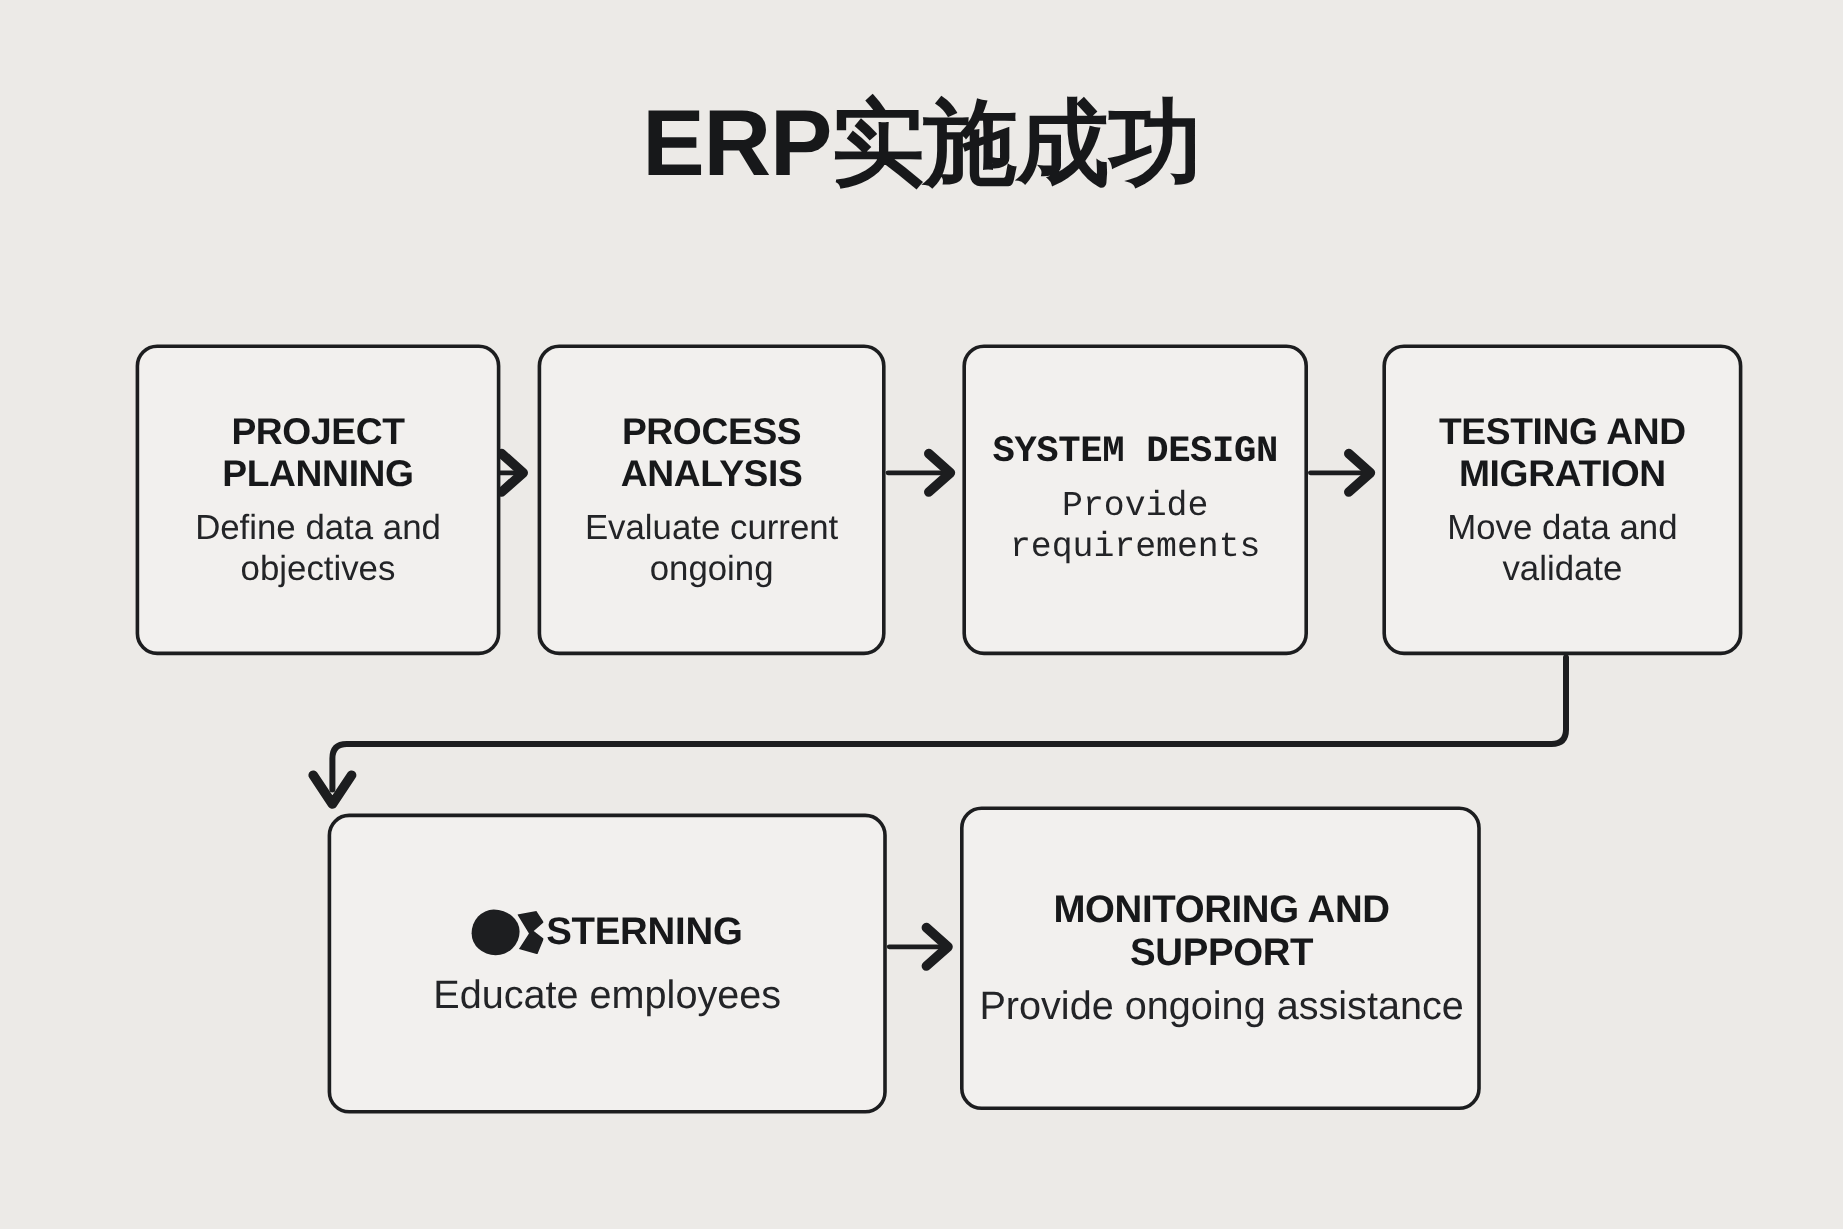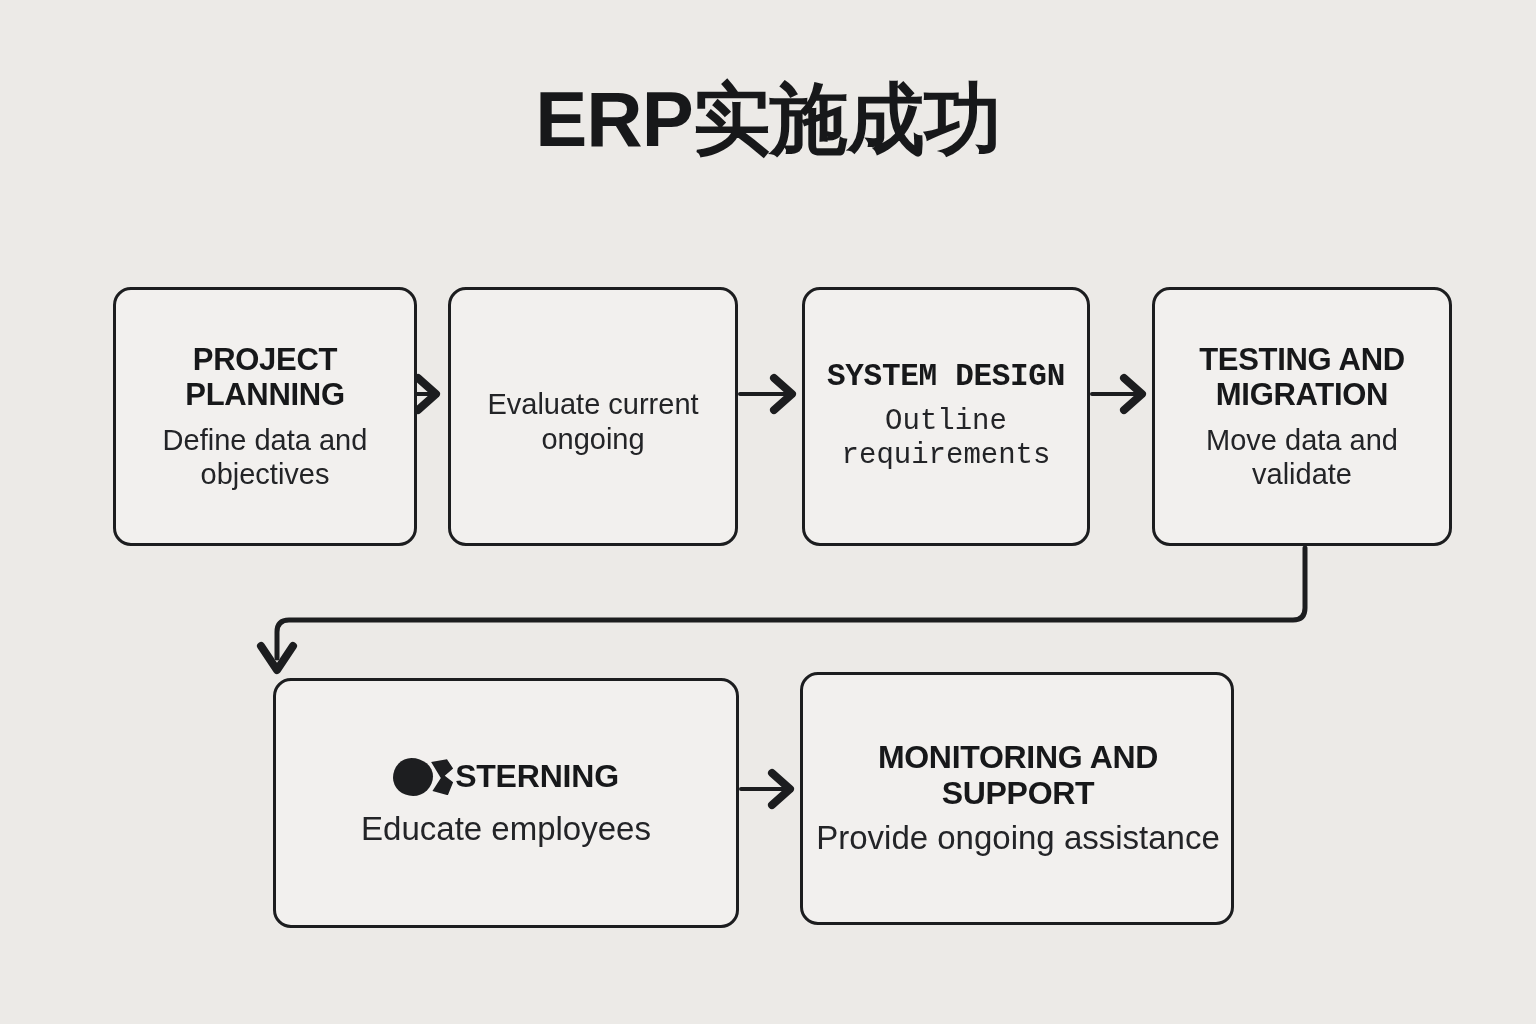--- a/index.html
+++ b/index.html
@@ -150,26 +150,27 @@
       <polyline points="772,773 790,789 772,805" stroke-width="8"></polyline>
     </g>
   </svg>
 
   <div class="node" id="node-1">
     <div class="heading">PROJECT PLANNING</div>
     <div class="sub">Define data and objectives</div>
   </div>
 
   <div class="node" id="node-2">
+    <div class="heading">PROCESS ANALYSIS</div>
     <div class="sub">Evaluate current ongoing</div>
   </div>
 
   <div class="node" id="node-3">
     <div class="heading">SYSTEM DESIGN</div>
-    <div class="sub">Outline requirements</div>
+    <div class="sub">Provide requirements</div>
   </div>
 
   <div class="node" id="node-5">
     <div class="heading glyph-row">
       <span class="blob"></span>
       <span class="blob-tail"></span>
       <span class="glyph-text">STERNING</span>
     </div>
     <div class="sub">Educate employees</div>
   </div>

